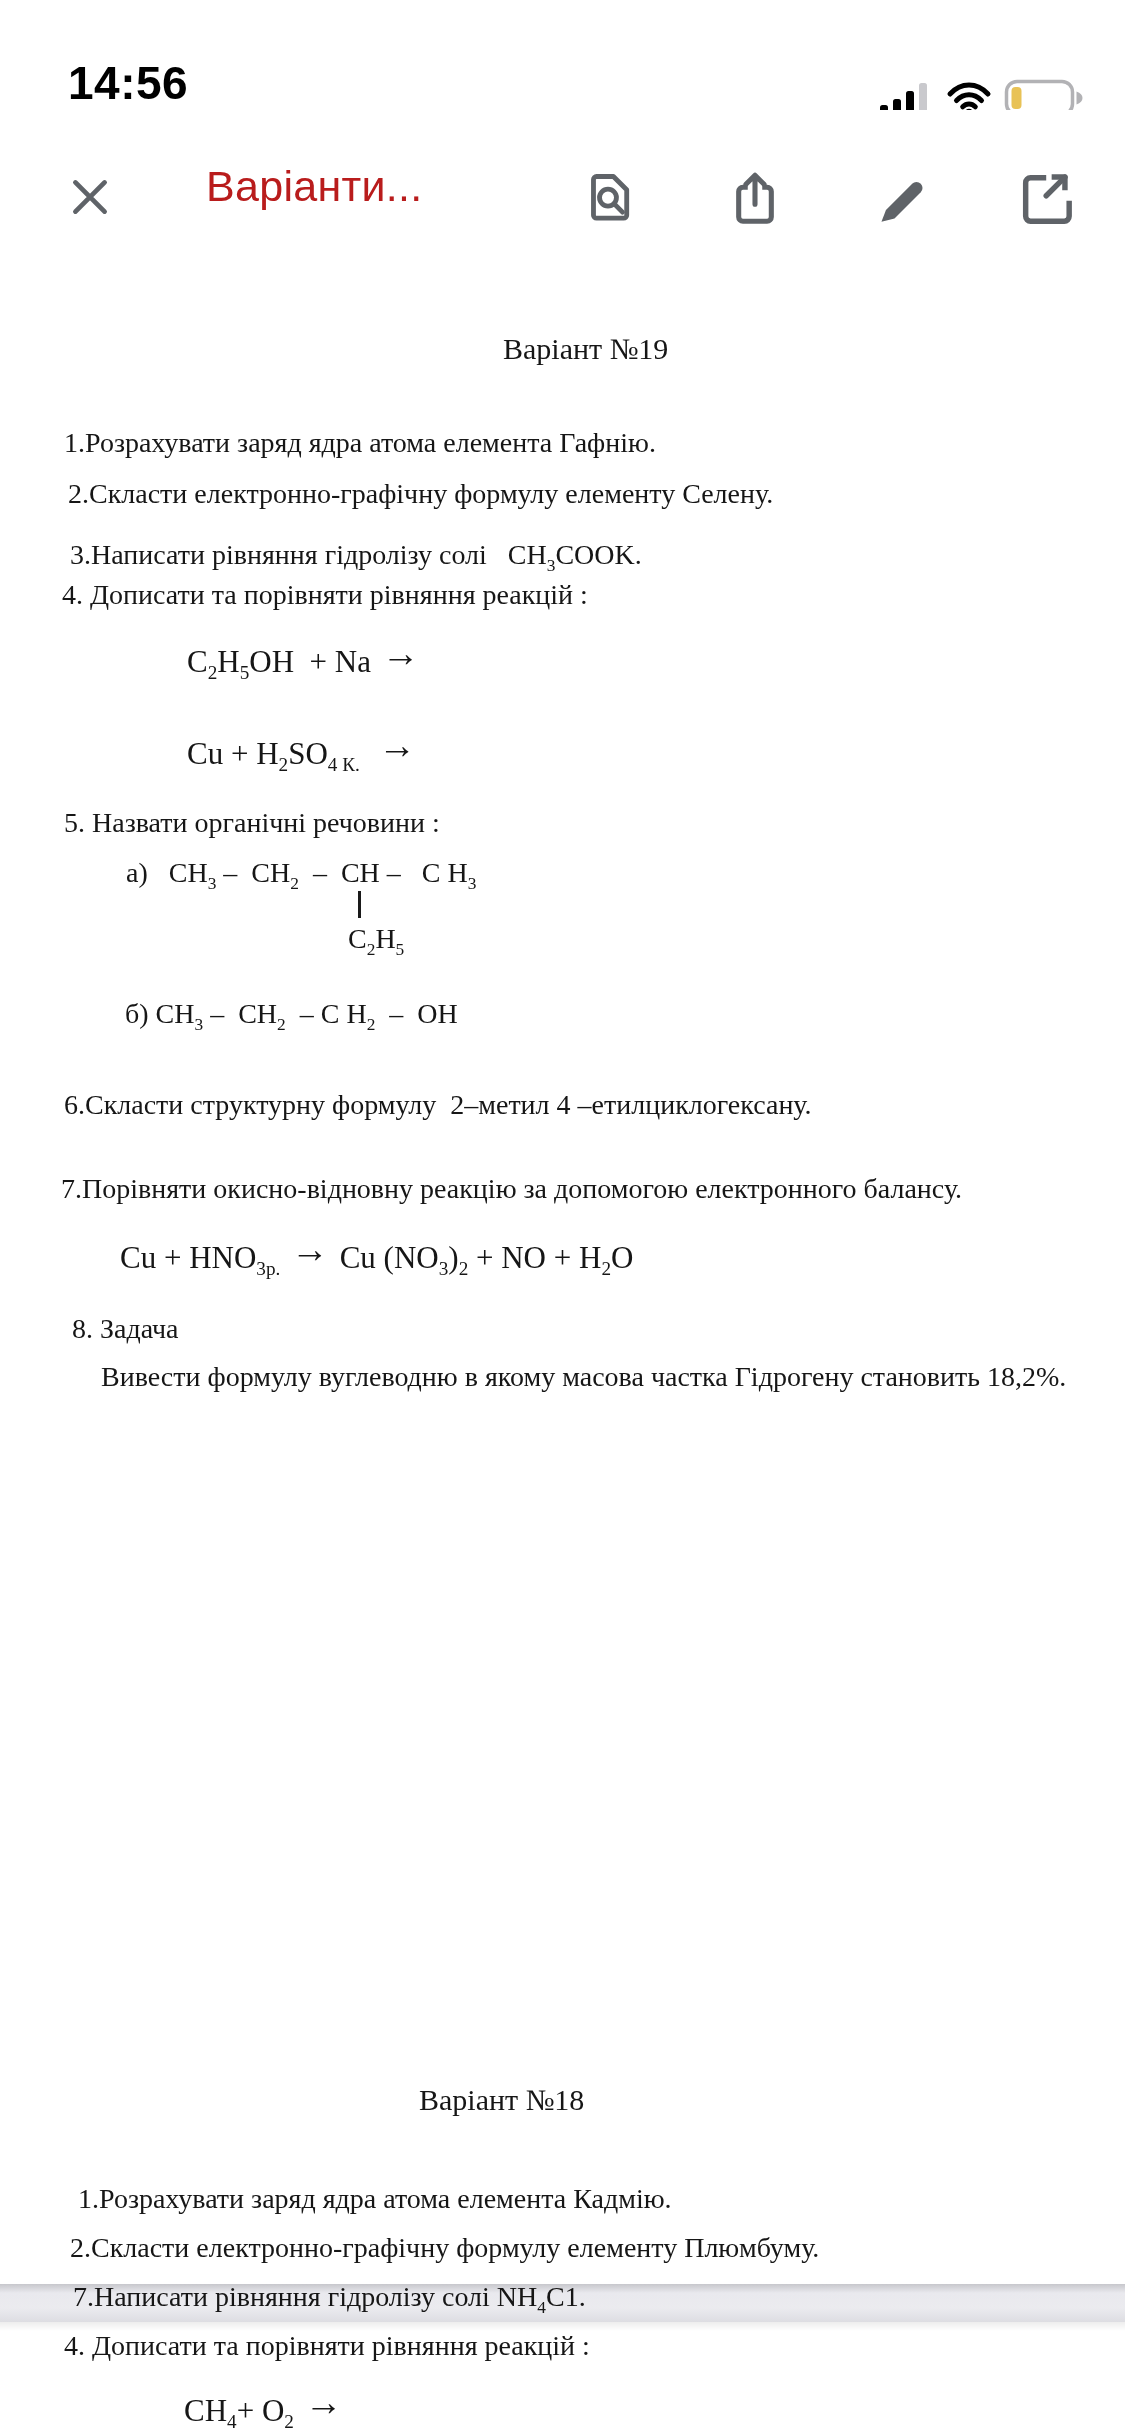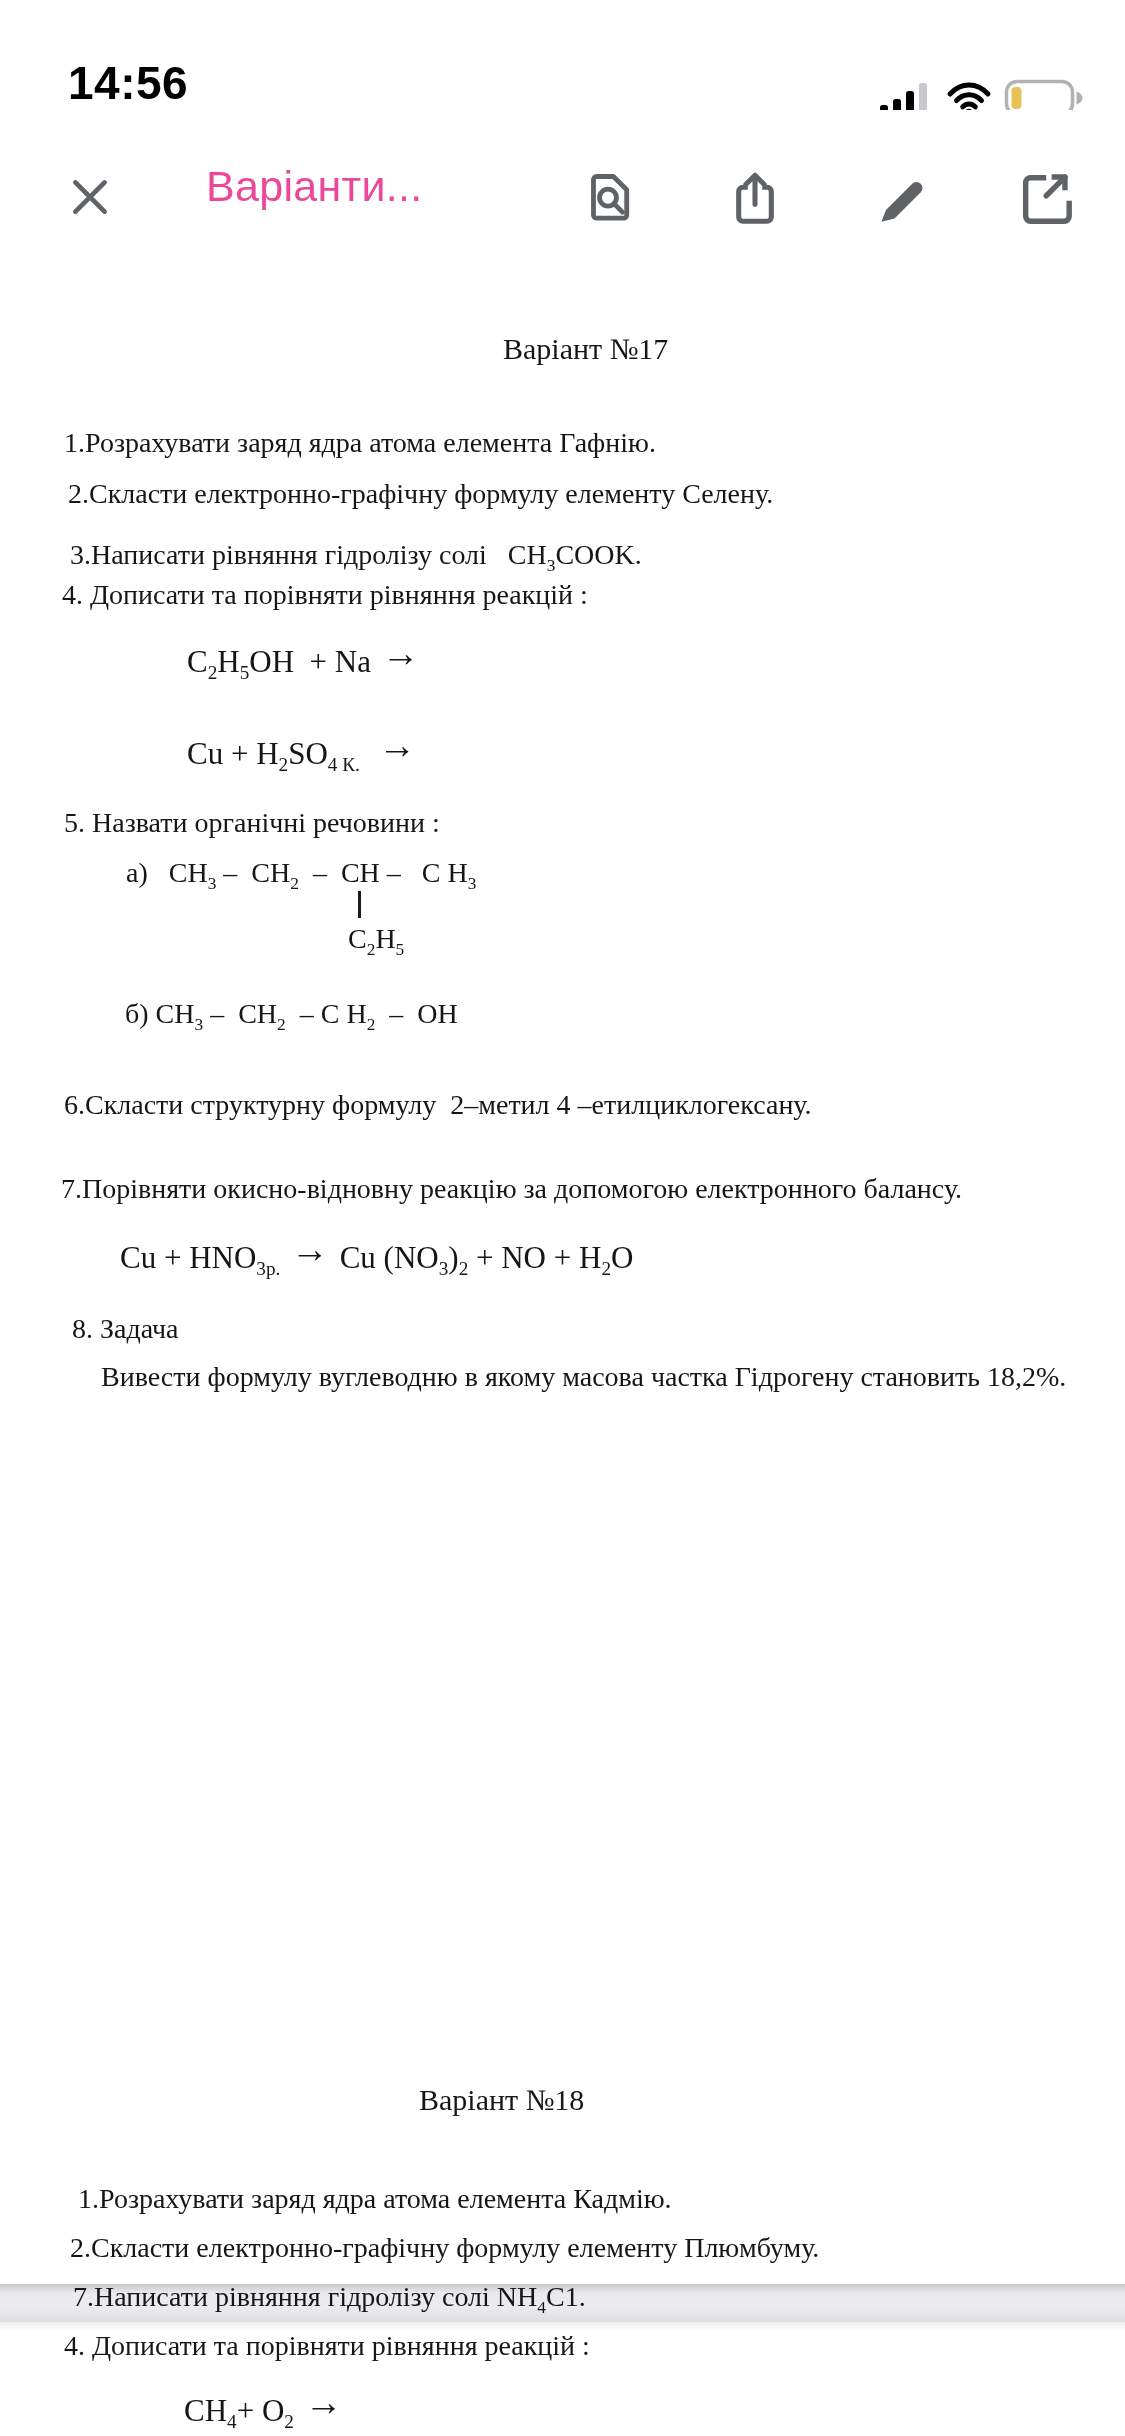--- a/index.html
+++ b/index.html
@@ -9,21 +9,21 @@
   
   #statusbar{position:absolute;left:0;top:0;width:1125px;height:110px;background:#ffffff;margin-top:26px;}
   #time{position:absolute;left:68px;top:30px;font-size:46px;font-weight:700;color:#000;
         letter-spacing:.5px;font-family:"Liberation Sans",sans-serif;}
   .sicon{position:absolute;}
 
   
   #toolbar{position:absolute;left:0;top:110px;width:1125px;height:190px;background:#ffffff;}
   .tbtn{position:absolute;top:45px;width:84px;height:84px;border:none;background:transparent;
         padding:0;display:flex;align-items:center;justify-content:center;cursor:pointer;}
-  #doc-title{position:absolute;left:206px;top:52px;font-size:43px;color:#ec4899;
+  #doc-title{position:absolute;left:206px;top:52px;font-size:43px;color:#b91c1c;
              letter-spacing:.3px;white-space:nowrap;}
   #toolbar-shadow{position:absolute;left:0;top:300px;width:1125px;height:14px;
                   background:linear-gradient(180deg,rgba(0,0,0,.32),rgba(0,0,0,0));}
 
   
   #doc{position:absolute;left:0;top:300px;width:1125px;height:2136px;background:#fff;}
   .line{position:absolute;font-family:"Liberation Serif",serif;color:#161616;font-size:28px;
         white-space:pre;line-height:1.2;}
   .eq{font-size:31px;}
   .doc-title{font-size:30px;}
@@ -116,21 +116,21 @@
           <path d="M29.5 7.5 h11 v11" fill="none" stroke="#5f6368" stroke-width="4.5" stroke-linejoin="round"></path>
           <path d="M40.5 7.5 L25 23" stroke="#5f6368" stroke-width="4.5" stroke-linecap="round"></path>
         </svg>
       </span>
     </button>
   </div>
   <div id="toolbar-shadow"></div>
 
   <div id="doc">
 
-    <div class="line doc-title" style="left:503px;top:31px">Варіант №17</div>
+    <div class="line doc-title" style="left:503px;top:31px">Варіант №19</div>
     <div class="line" style="left:64px;top:126px">1.Розрахувати заряд ядра атома елемента Гафнію.</div>
     <div class="line" style="left:68px;top:177px">2.Скласти електронно-графічну формулу елементу Селену.</div>
     <div class="line" style="left:70px;top:238px"><span>3.Написати рівняння гідролізу солі   CH</span><sub>3</sub><span>COOK.</span></div>
     <div class="line" style="left:62px;top:278px">4. Дописати та порівняти рівняння реакцій :</div>
     <div class="line eq" style="left:187px;top:337px"><span>C</span><sub>2</sub><span>H</span><sub>5</sub><span>OH  + Na </span><span class="arr">→</span></div>
     <div class="line eq" style="left:187px;top:429px"><span>Cu + H</span><sub>2</sub><span>SO</span><sub>4 К.</sub><span>  </span><span class="arr">→</span></div>
     <div class="line" style="left:64px;top:506px">5. Назвати органічні речовини :</div>
     <div class="line" style="left:126px;top:556px"><span>а)   CH</span><sub>3</sub><span> –  CH</span><sub>2</sub><span>  –  CH –   С H</span><sub>3</sub></div>
     <div id="bond-line" style="top:591px"></div>
     <div class="line" style="left:348px;top:622px"><span>C</span><sub>2</sub><span>H</span><sub>5</sub></div>

